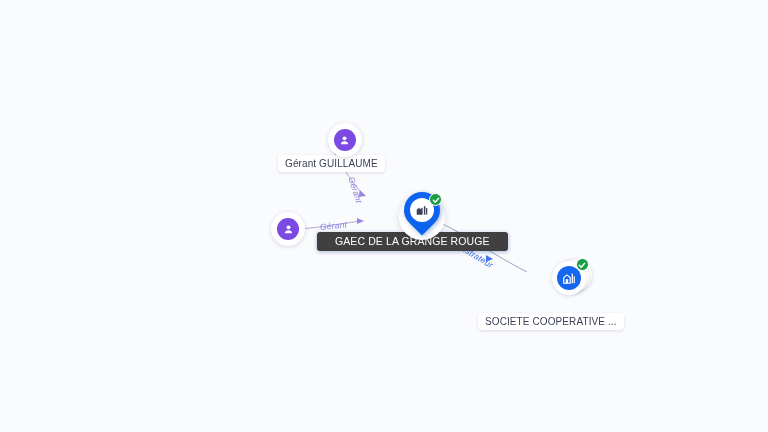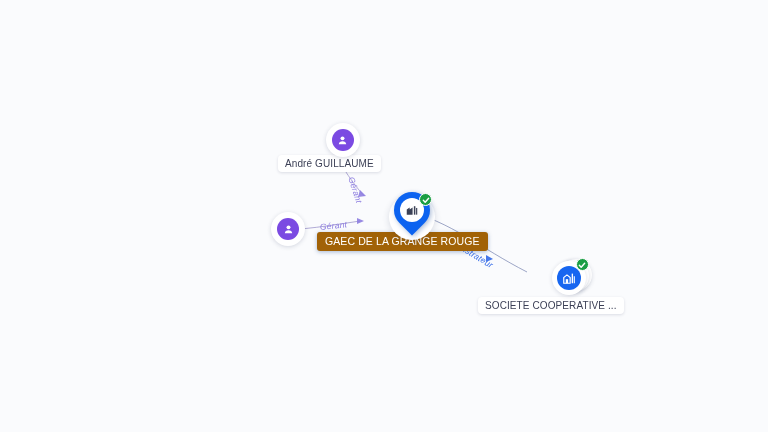--- a/index.html
+++ b/index.html
@@ -115,24 +115,24 @@
     color: #3b3f55;
     font-size: 10px;
     line-height: 13px;
     letter-spacing: .1px;
     padding: 2px 7px;
     border-radius: 4px;
     white-space: nowrap;
     box-shadow: 0 1px 3px rgba(40,50,90,0.15);
   }
   .node-label.selected {
-    background: #a16207;
+    background: #404040;
     color: #ffffff;
     font-size: 10.5px;
-    padding: 3px 8px;
+    padding: 3px 18px;
     border-radius: 3px;
     box-shadow: 0 1px 4px rgba(12,60,140,0.35);
   }
 
   
   .edge-label {
     position: absolute;
     font-size: 8.5px;
     font-style: italic;
     letter-spacing: .2px;
@@ -168,21 +168,21 @@
 
   <div class="node" style="left:278px; top:123px;">
     <div class="person-ring" style="margin-left:27px;">
       <div class="person-disc">
         <svg width="13" height="13" viewBox="0 0 24 24" fill="#ffffff">
           <circle cx="12" cy="8" r="3.6"></circle>
           <path d="M5.2 19c0-3.5 3.1-5.6 6.8-5.6S18.8 15.5 18.8 19z"></path>
         </svg>
       </div>
     </div>
-    <div class="node-label">André GUILLAUME</div>
+    <div class="node-label">Gérant GUILLAUME</div>
   </div>
 
   <div class="node" style="left:241px; top:212px;">
     <div class="person-ring" style="margin-left:30px;">
       <div class="person-disc">
         <svg width="13" height="13" viewBox="0 0 24 24" fill="#ffffff">
           <circle cx="12" cy="8" r="3.6"></circle>
           <path d="M5.2 19c0-3.5 3.1-5.6 6.8-5.6S18.8 15.5 18.8 19z"></path>
         </svg>
       </div>
@@ -222,16 +222,16 @@
             <rect x="20.1" y="9" width="1.9" height="12"></rect>
           </svg>
         </div>
       </div>
       <div class="badge-check" style="left:24px; top:1px;">
         <svg width="8" height="8" viewBox="0 0 24 24" fill="none" stroke="#ffffff" stroke-width="4.2" stroke-linecap="round" stroke-linejoin="round">
           <polyline points="4,13 9.5,18.5 20,6.5"></polyline>
         </svg>
       </div>
     </div>
-    <div class="node-label" style="margin-top:0px;">SOCIETE COOPERATIVE ...</div>
+    <div class="node-label" style="margin-top:16px;">SOCIETE COOPERATIVE ...</div>
   </div>
 
 </div>
 
 </body></html>

